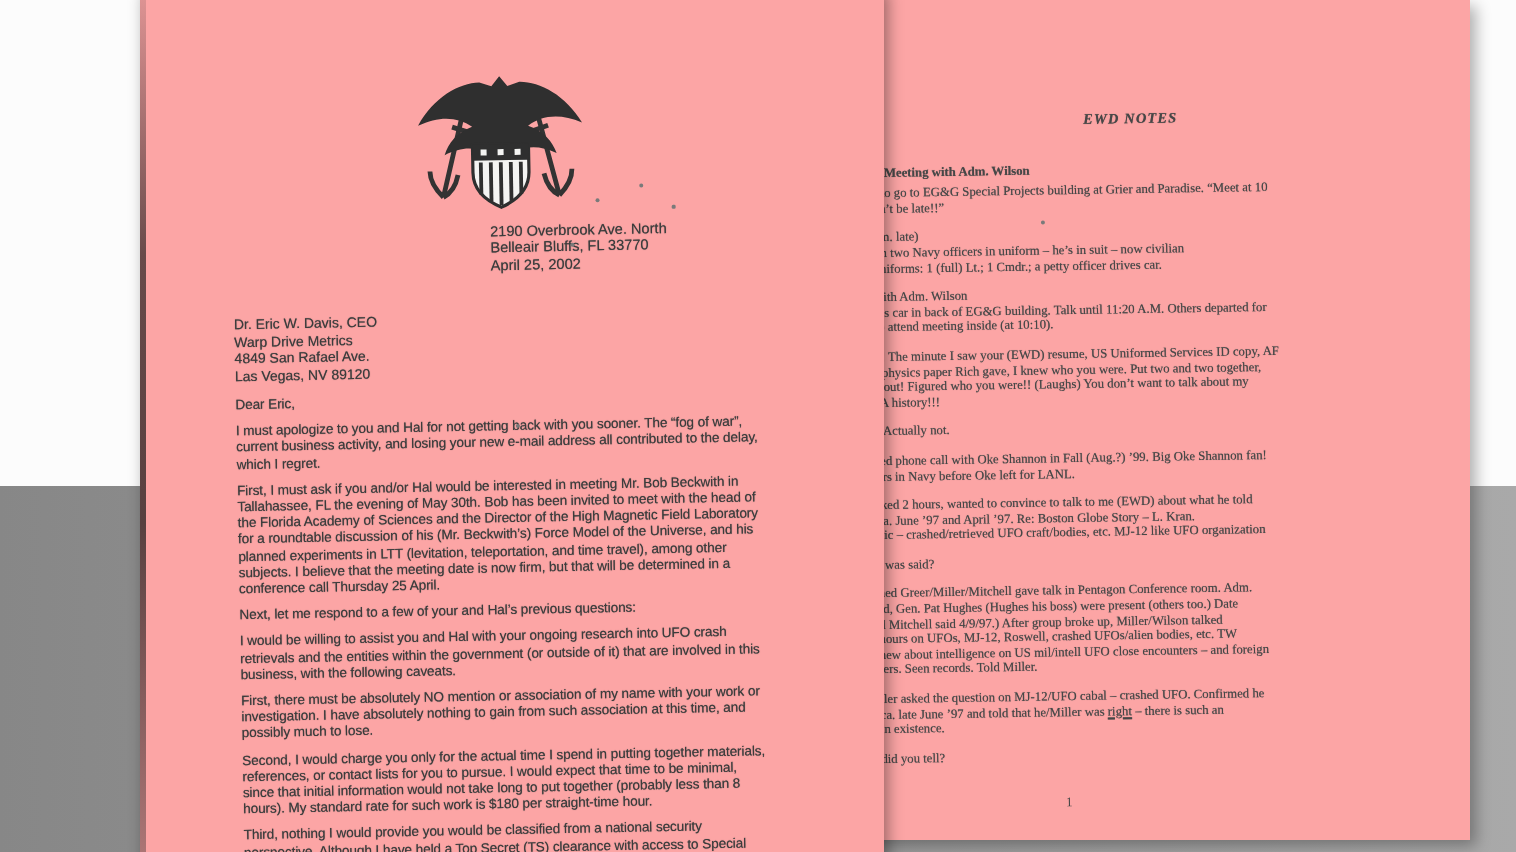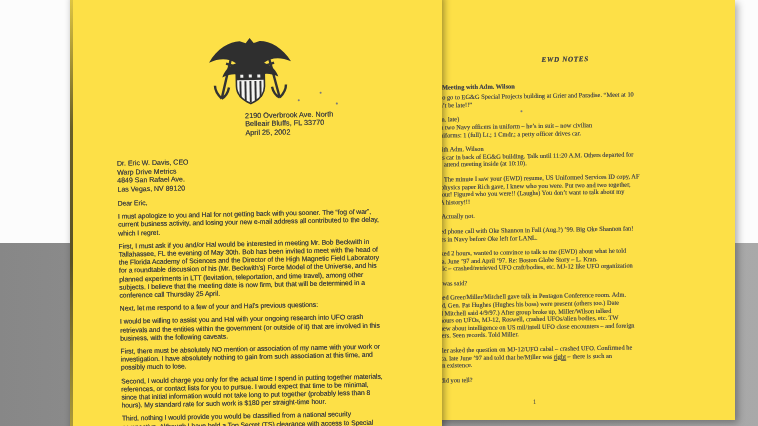--- a/index.html
+++ b/index.html
@@ -1,20 +1,20 @@
 <!DOCTYPE html>
 <html><head>
 <meta charset="utf-8">
 <style>
   html,body{margin:0;padding:0;background:#666;}
   .stage{position:relative;width:758px;height:426px;overflow:hidden;background:#fcfcfc;
          font-family:"Liberation Sans",sans-serif;}
   .bg-bottom{position:absolute;left:0;top:243px;width:758px;height:183px;
              background:linear-gradient(90deg,#878787,#a9a9a9);}
-  .page{position:absolute;background:#fde047;}
+  .page{position:absolute;background:#fca5a5;}
   .page-left{left:70px;top:-6px;width:372px;height:446px;z-index:3;
              box-shadow:2px 2px 7px rgba(0,0,0,.38);}
   .page-left .edge{position:absolute;left:0;top:0;width:3px;height:100%;
       background:linear-gradient(180deg,rgba(40,40,40,.12),rgba(25,25,25,.65) 30%,rgba(25,25,25,.72) 60%,rgba(40,40,40,.35));}
   .page-right{left:410px;top:0;width:325px;height:420px;z-index:1;
               box-shadow:3px 3px 7px rgba(0,0,0,.3);}
   .tilt-l{position:absolute;inset:0;transform:rotate(-1.1deg);}
   .tilt-r{position:absolute;inset:0;transform:rotate(-0.9deg);transform-origin:0 50%;}
   
   .ltr{color:#3c3c3c;}

